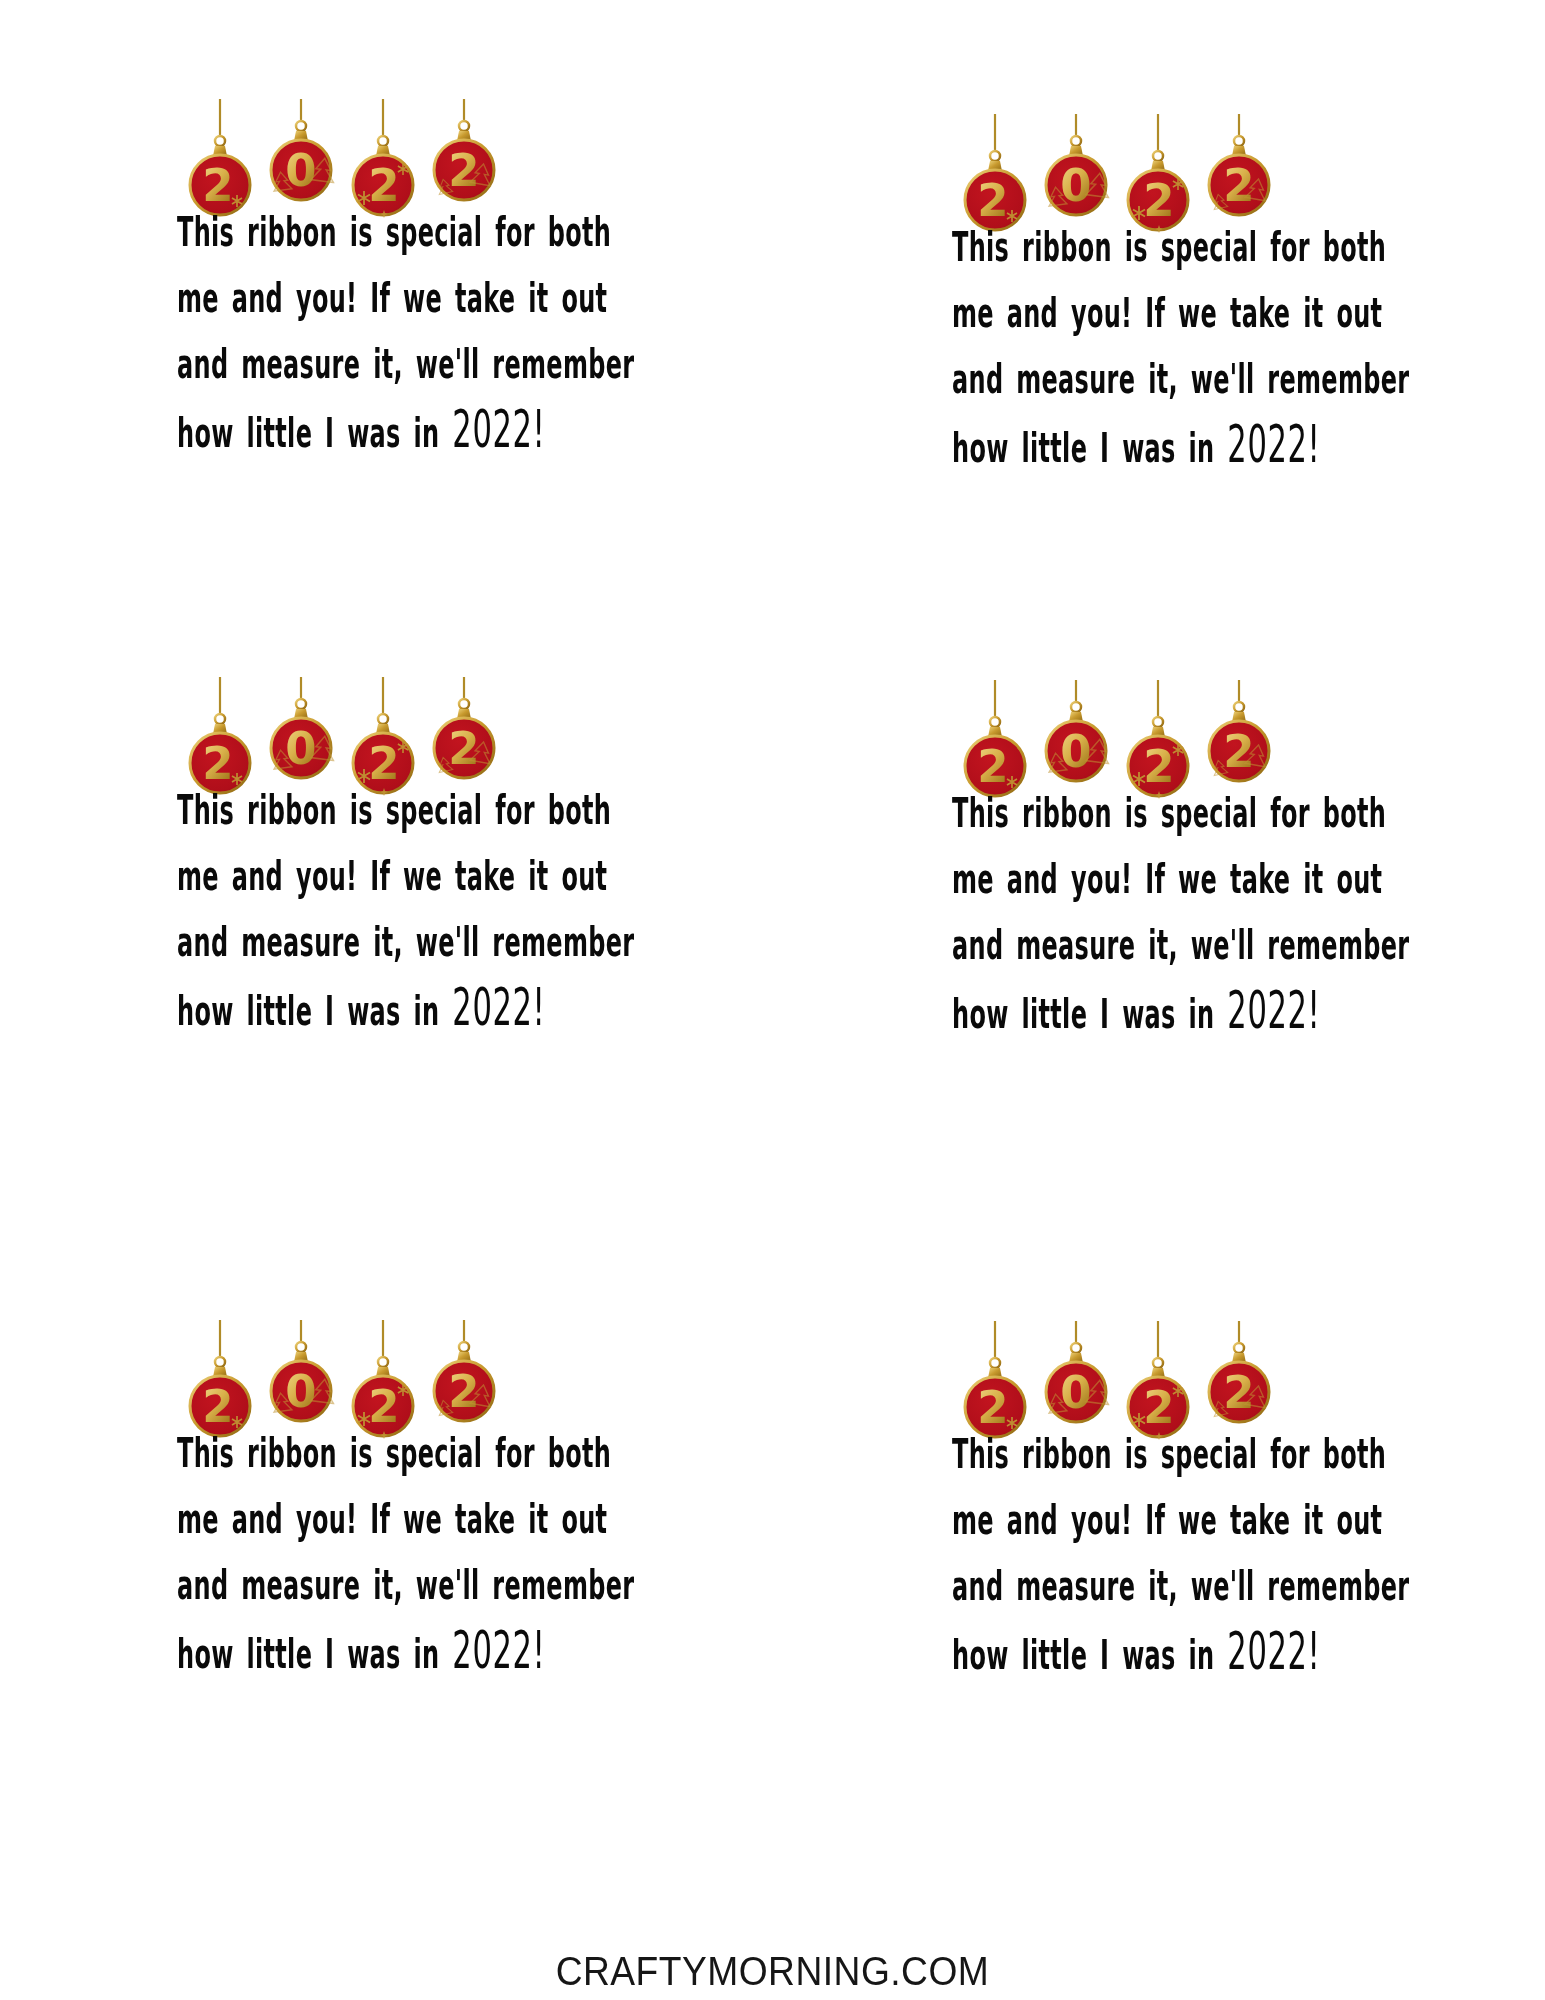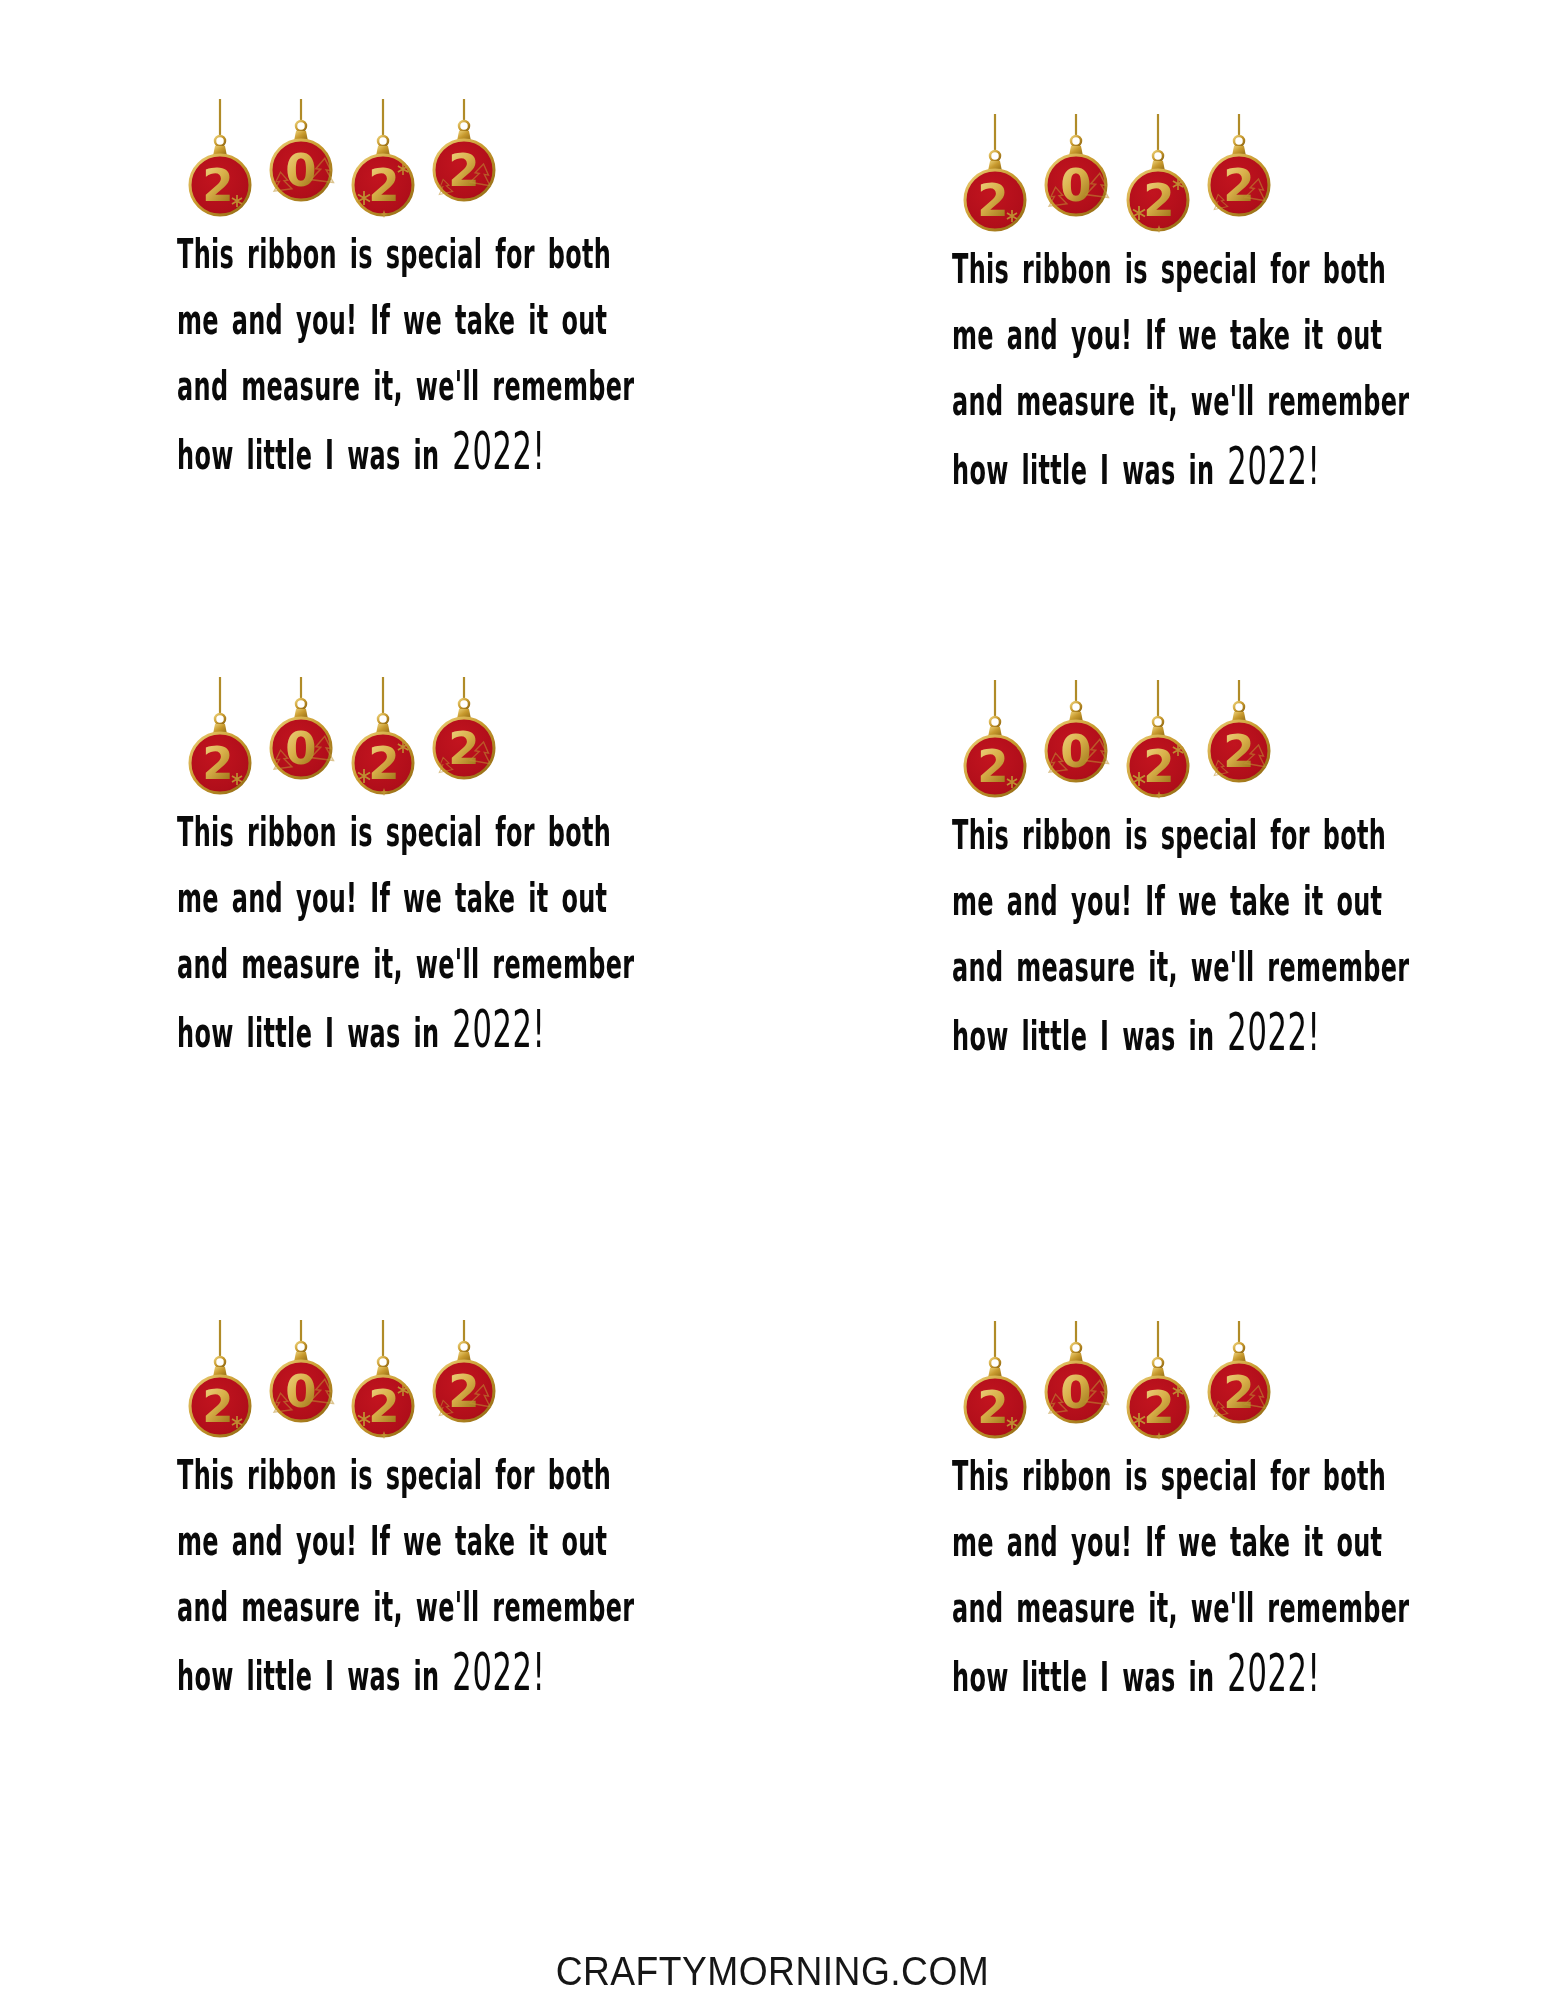--- a/index.html
+++ b/index.html
@@ -16,21 +16,21 @@
     width:560px;height:480px;
   }
   .ornaments-svg{
     position:absolute;
     left:115px;top:0;
     width:330px;height:126px;
     display:block;
   }
   .tagline{
     position:absolute;
-    left:0;top:124px;
+    left:0;top:102px;
     width:560px;
     text-align:center;
   }
   .line{
     height:66px;
     line-height:66px;
     white-space:nowrap;
     text-align:center;
     transform:scaleX(0.60);
     transform-origin:50% 50%;

